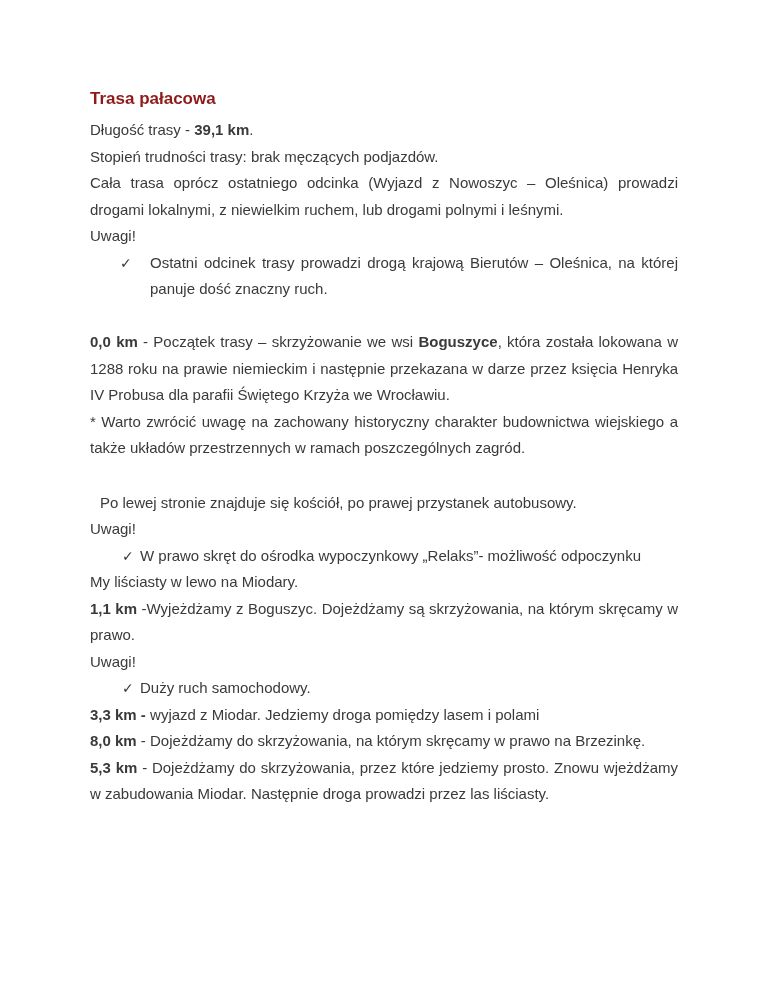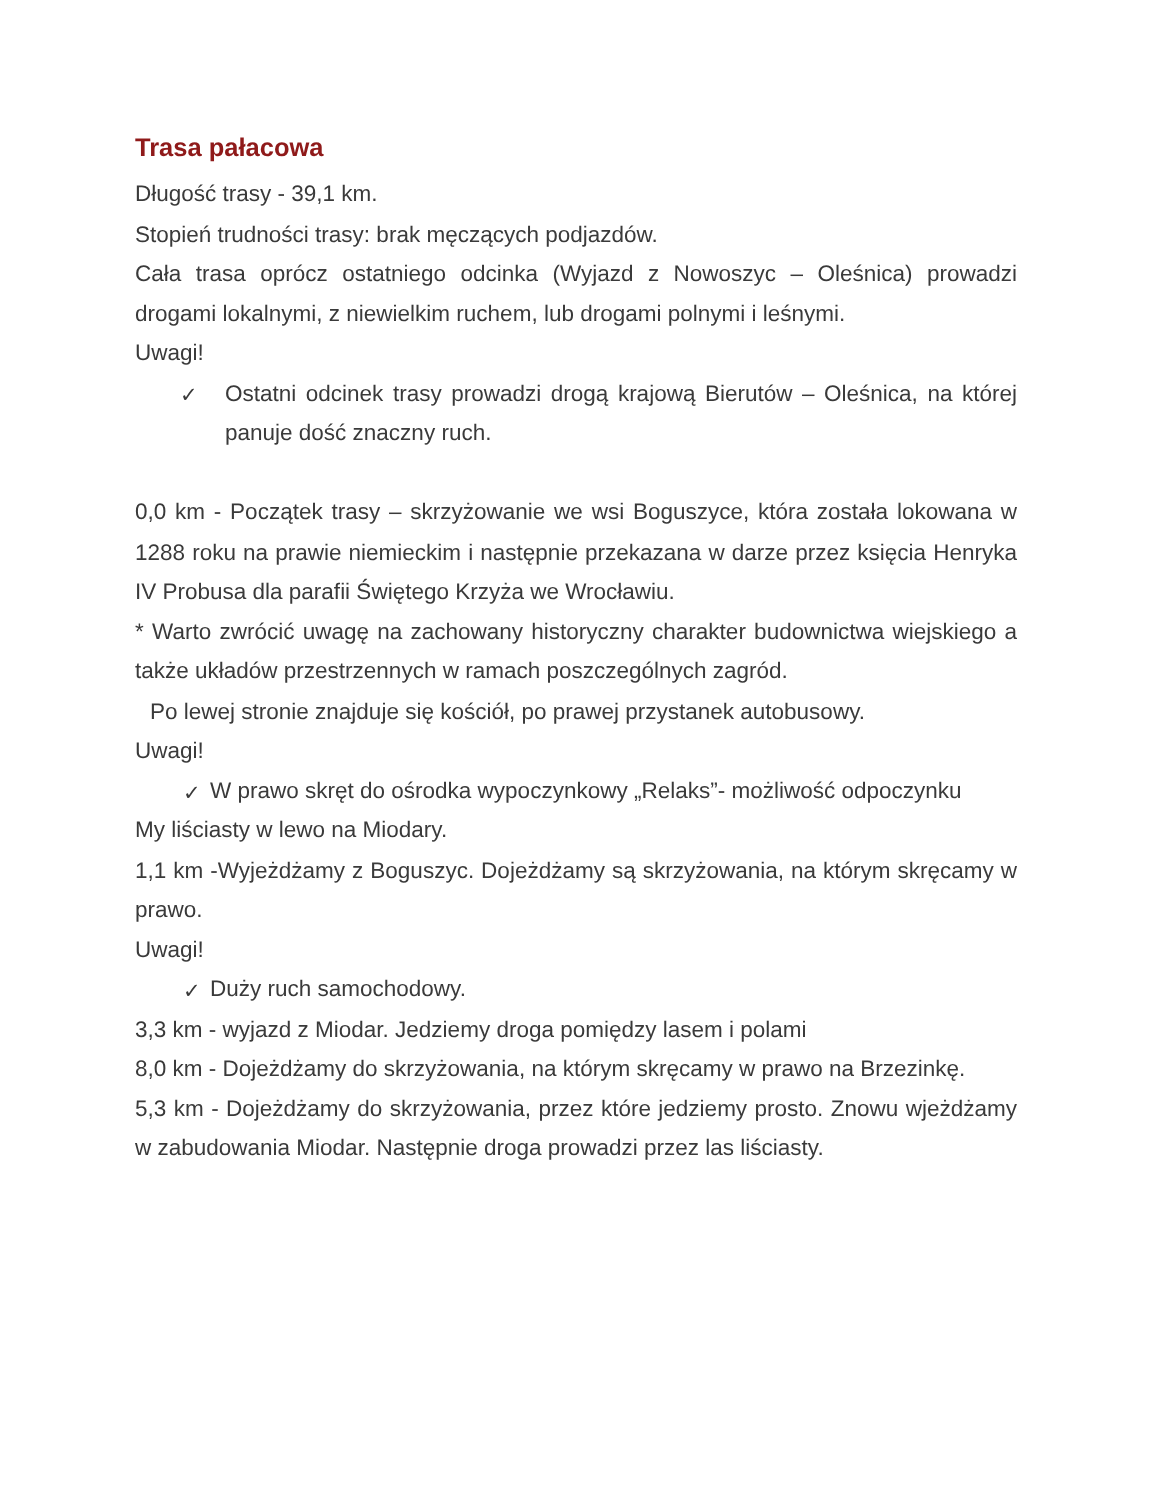--- a/index.html
+++ b/index.html
@@ -25,22 +25,22 @@
     line-height: 26px;
     margin-bottom: 5px;
   }
   .content p.para {
     font-size: 15px;
     line-height: 26.5px;
     font-weight: normal;
   }
   .justify { text-align: justify; }
   .first-indent { text-indent: 45px; }
-  .small-indent { padding-left: 10px; }
-  .bold { font-weight: normal; }
+  .small-indent { padding-left: 10px; margin-top: 28px; }
+  .bold { font-weight: bold; }
   .italic { font-style: italic; }
   p.bullet { position: relative; padding-left: 50px; }
   p.bullet .check {
     position: absolute;
     left: 32px;
     top: 0;
     font-size: 14px;
     color: #3a3a3a;
   }
   p.bullet.hanging { padding-left: 60px; }

